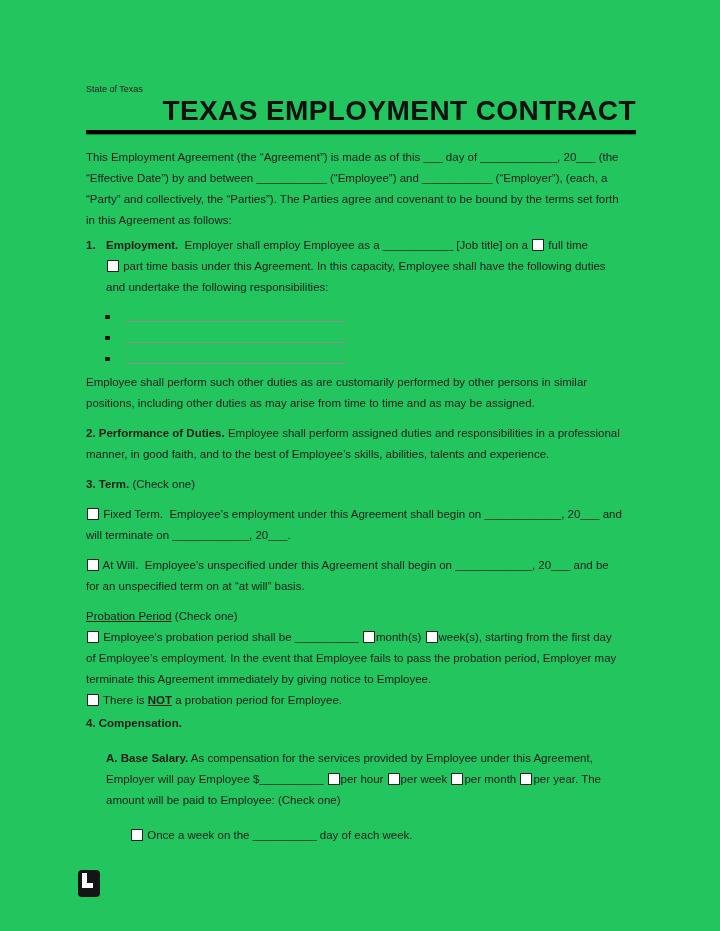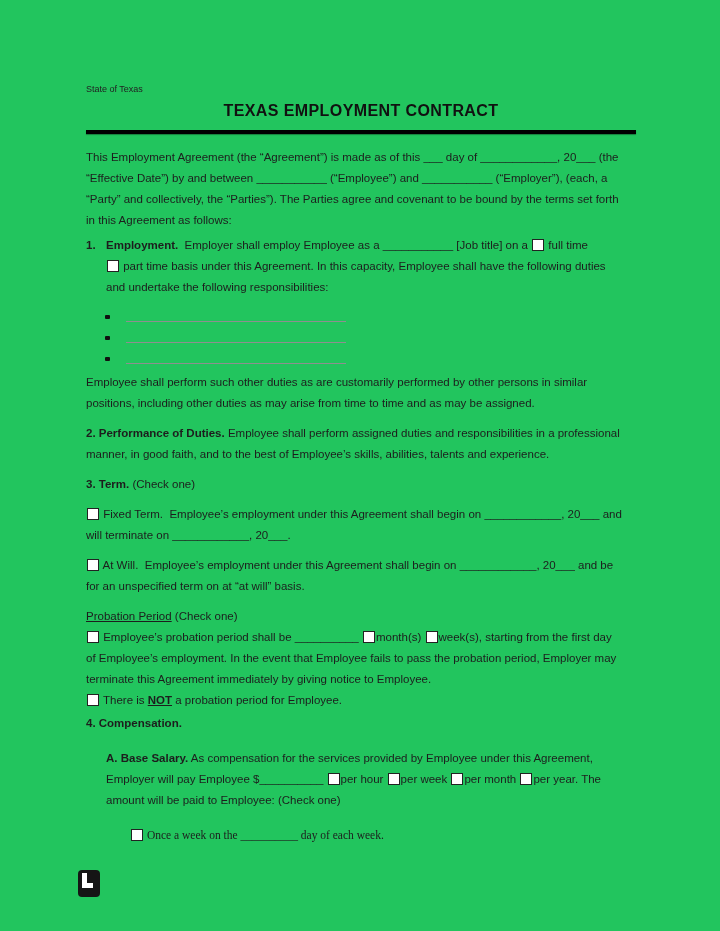--- a/index.html
+++ b/index.html
@@ -3,32 +3,32 @@
 <meta charset="utf-8">
 <style>
   html,body{margin:0;padding:0;}
   body{
     width:720px;height:931px;overflow:hidden;background:#ffffff;
     font-family:"Liberation Sans","DejaVu Sans",sans-serif;color:#1d1d1d;
   }
   .page{width:720px;height:931px;position:relative;background:#22c55e;}
   .content{padding:84px 84px 0 86px;}
   .state{font-size:9px;line-height:11px;margin-bottom:2px;color:#222;}
-  .title{font-size:16px;font-weight:700;text-align:center;letter-spacing:.4px;line-height:28px;color:#111;}
+  .title{font-size:28px;font-weight:700;text-align:right;letter-spacing:.4px;line-height:28px;color:#111;}
   .title-rule{height:4px;background:#000;margin-top:5px;box-shadow:0 1px 1px rgba(0,0,0,.35);}
   .block{font-size:11.5px;line-height:21px;white-space:pre;}
   .line{height:21px;}
   .intro{margin-top:13px;}
   .sec1{margin-top:4px;}
   .bullets{margin-top:9px;margin-left:19px;}
   .mt8{margin-top:2px;}
   .mt9{margin-top:9px;}
   .mt6{margin-top:14px;}
   .indent20{margin-left:20px;}
-  .indent44{margin-left:44px;font-family:Liberation Serif, serif;}
+  .indent44{margin-left:44px;}
   .num{display:inline-block;width:20px;margin-left:-20px;font-weight:700;}
   .bold{font-weight:700;}
   .underline{text-decoration:underline;}
   .bold-underline{font-weight:700;text-decoration:underline;}
   .cb{display:inline-block;width:10px;height:10px;border:1.5px solid #222;background:#fff;
       vertical-align:-1.5px;margin:0 1px;}
   .bullet{display:inline-block;width:4.5px;height:4.5px;background:#111;border-radius:1px;vertical-align:2px;}
   .blankline{display:inline-block;height:1.5px;background:#8f8f8f;vertical-align:-1px;margin-left:16px;}
   .logo{position:relative;width:22px;height:27px;background:#151515;border-radius:4px;
         margin-left:-8px;margin-top:24px;}
@@ -44,21 +44,21 @@
     <div class="title">TEXAS EMPLOYMENT CONTRACT</div>
     <div class="title-rule"></div>
 
     <div class="block intro"><div class="line"><span>This Employment Agreement (the “Agreement”) is made as of this ___ day of ____________, 20___ (the</span></div><div class="line"><span>“Effective Date”) by and between ___________ (“Employee”) and ___________ (“Employer”), (each, a</span></div><div class="line"><span>“Party” and collectively, the “Parties”). The Parties agree and covenant to be bound by the terms set forth</span></div><div class="line"><span>in this Agreement as follows:</span></div></div>
     <div class="block sec1 indent20"><div class="line"><span class="num">1.</span><span class="bold">Employment.</span><span>  Employer shall employ Employee as a ___________ [Job title] on a </span><span class="cb"></span><span> full time</span></div><div class="line"><span class="cb"></span><span> part time basis under this Agreement. In this capacity, Employee shall have the following duties</span></div><div class="line"><span>and undertake the following responsibilities:</span></div></div>
     <div class="block bullets"><div class="line"><span class="bullet"></span><span class="blankline" style="width: 220px;"></span></div><div class="line"><span class="bullet"></span><span class="blankline" style="width: 220px;"></span></div><div class="line"><span class="bullet"></span><span class="blankline" style="width: 220px;"></span></div></div>
     <div class="block mt8"><div class="line"><span>Employee shall perform such other duties as are customarily performed by other persons in similar</span></div><div class="line"><span>positions, including other duties as may arise from time to time and as may be assigned.</span></div></div>
     <div class="block mt9"><div class="line"><span class="bold">2. Performance of Duties.</span><span> Employee shall perform assigned duties and responsibilities in a professional</span></div><div class="line"><span>manner, in good faith, and to the best of Employee’s skills, abilities, talents and experience.</span></div></div>
     <div class="block mt9"><div class="line"><span class="bold">3. Term.</span><span> (Check one)</span></div></div>
     <div class="block mt9"><div class="line"><span class="cb"></span><span> Fixed Term.  Employee’s employment under this Agreement shall begin on ____________, 20___ and</span></div><div class="line"><span>will terminate on ____________, 20___.</span></div></div>
-    <div class="block mt9"><div class="line"><span class="cb"></span><span> At Will.  Employee’s employment under this Agreement shall begin on ____________, 20___ and be</span></div><div class="line"><span>for an unspecified term on at “at will” basis.</span></div></div>
+    <div class="block mt9"><div class="line"><span class="cb"></span><span> At Will.  Employee’s unspecified under this Agreement shall begin on ____________, 20___ and be</span></div><div class="line"><span>for an unspecified term on at “at will” basis.</span></div></div>
     <div class="block mt9"><div class="line"><span class="underline">Probation Period</span><span> (Check one)</span></div><div class="line"><span class="cb"></span><span> Employee’s probation period shall be __________ </span><span class="cb"></span><span>month(s) </span><span class="cb"></span><span>week(s), starting from the first day</span></div><div class="line"><span>of Employee’s employment. In the event that Employee fails to pass the probation period, Employer may</span></div><div class="line"><span>terminate this Agreement immediately by giving notice to Employee.</span></div><div class="line"><span class="cb"></span><span> There is </span><span class="bold-underline">NOT</span><span> a probation period for Employee.</span></div></div>
     <div class="block mt8"><div class="line"><span class="bold">4. Compensation.</span></div></div>
     <div class="block mt6 indent20"><div class="line"><span class="bold">A. Base Salary.</span><span> As compensation for the services provided by Employee under this Agreement,</span></div><div class="line"><span>Employer will pay Employee $__________ </span><span class="cb"></span><span>per hour </span><span class="cb"></span><span>per week </span><span class="cb"></span><span>per month </span><span class="cb"></span><span>per year. The</span></div><div class="line"><span>amount will be paid to Employee: (Check one)</span></div></div>
     <div class="block mt6 indent44"><div class="line"><span class="cb"></span><span> Once a week on the __________ day of each week.</span></div></div>
 
     <div class="logo"></div>
   </div>
 </div>
 
 </body></html>

